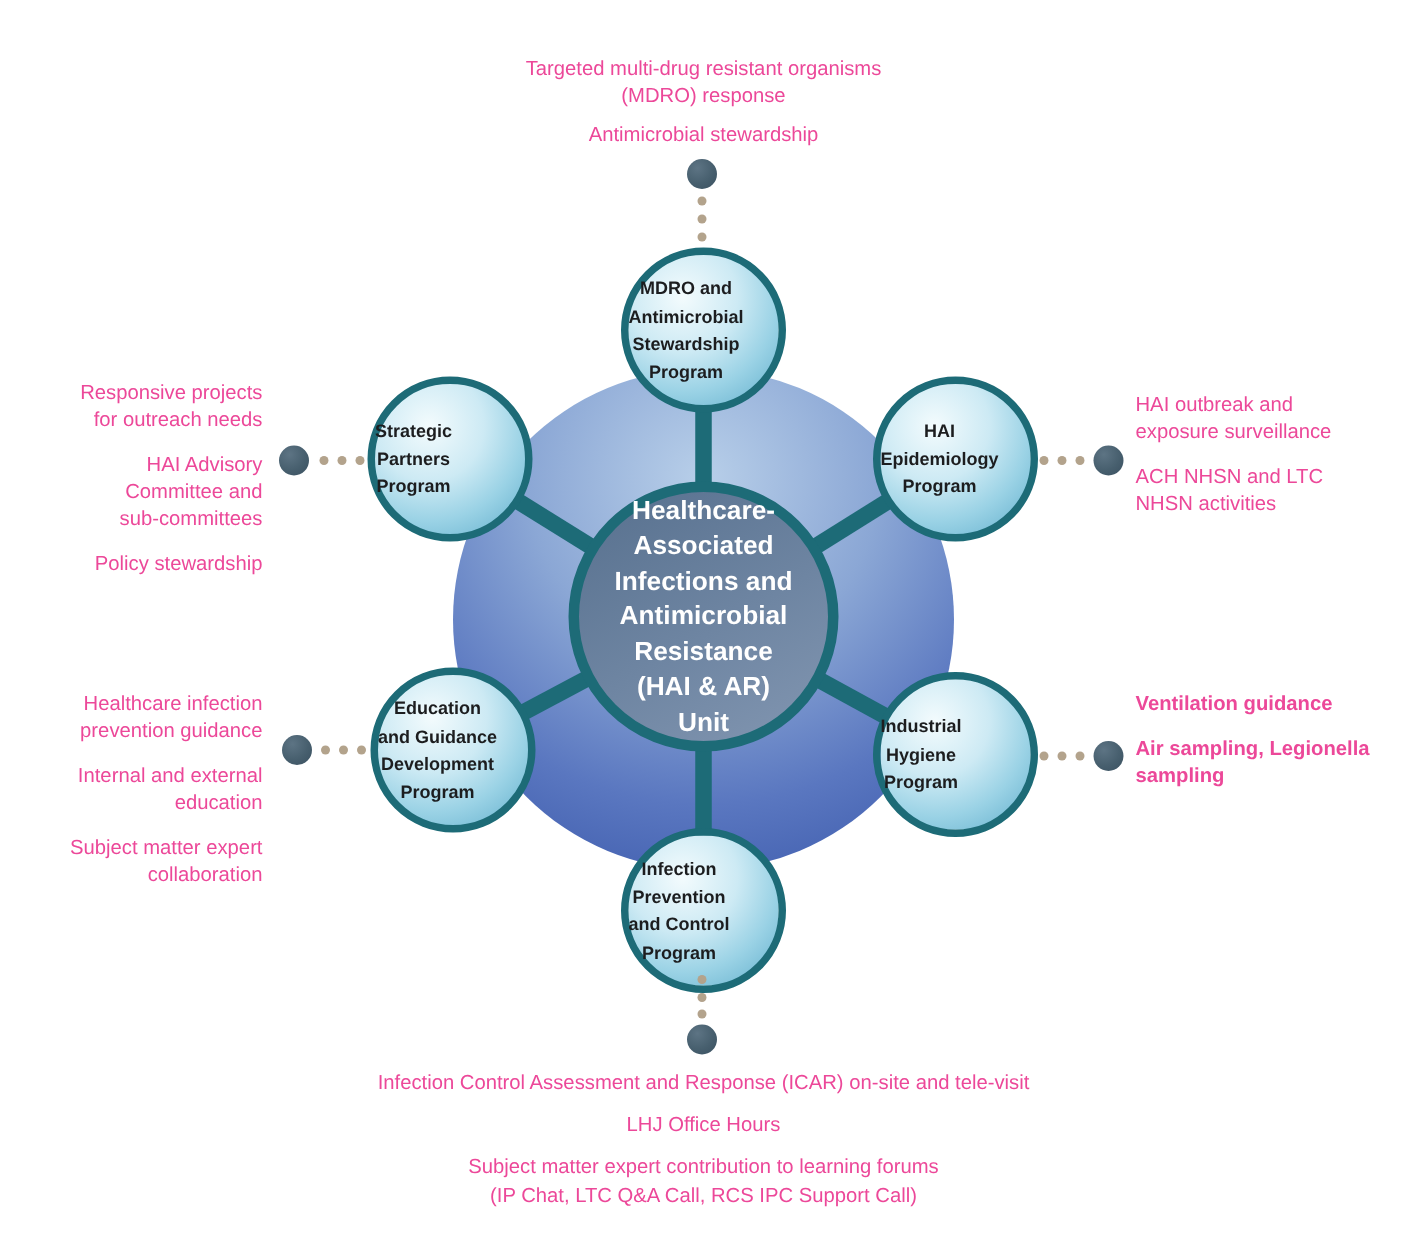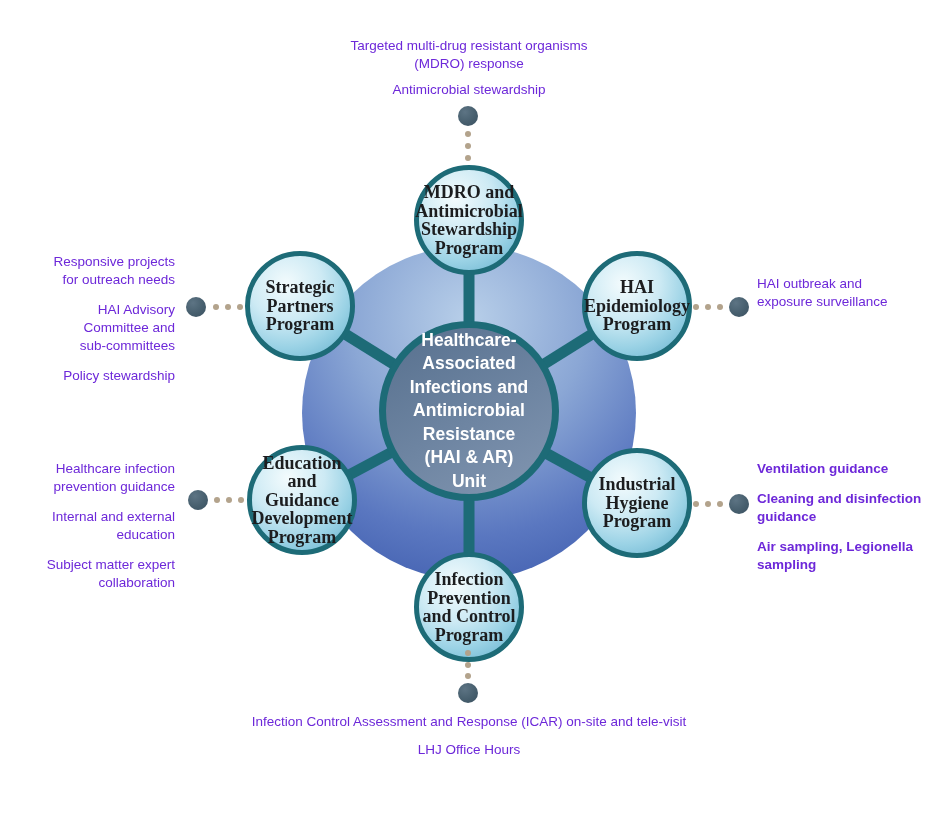--- a/index.html
+++ b/index.html
@@ -26,31 +26,31 @@
     background:linear-gradient(150deg,#57708e 0%,#6e85a2 55%,#8296b1 100%);
     display:flex;align-items:center;justify-content:center;text-align:center;
     color:#ffffff;font-weight:700;font-size:17.5px;line-height:23.5px;
   }
 
   
   .node{
     width:100px;height:100px;border-radius:50%;
     border:5px solid #1d6b77;
     background:radial-gradient(circle at 36% 28%, #f3fbfd 0%, #cdeaf4 38%, #9ad2e5 66%, #5fadcb 100%);
-    display:flex;align-items:center;justify-content:center;text-align:center;
-    color:#1c1d1f;font-weight:700;font-size:18px;line-height:18.5px;font-family:Liberation Serif, serif;
+    display:flex;align-items:center;justify-content:flex-start;text-align:center;
+    color:#1c1d1f;font-weight:700;font-size:12px;line-height:18.5px;
   }
 
   
   .dot-big{width:20px;height:20px;border-radius:50%;
     background:radial-gradient(circle at 35% 30%, #5d7484 0%, #475f6e 55%, #3a5060 100%);}
   .dot-small{width:6px;height:6px;border-radius:50%;background:#b3a38c;}
 
   
-  .ann{color:#6d28d9;font-size:13.5px;line-height:18px;}
+  .ann{color:#ec4899;font-size:13.5px;line-height:18px;}
   .ann p{margin:0 0 12px 0;}
   .ann p:last-child{margin-bottom:0;}
   .ta-r{text-align:right;}
   .ta-l{text-align:left;}
   .ta-c{text-align:center;}
   .ann-bottom p{margin:0 0 9px 0;line-height:19px;}
 </style>
 </head>
 <body>
 
@@ -149,40 +149,42 @@
 
   <div class="abs ann ta-r" style="left:30px;top:253px;width:145px;">
     <p class="pre">Responsive projects
 for outreach needs</p>
     <p class="pre">HAI Advisory
 Committee and
 sub-committees</p>
     <p class="pre">Policy stewardship</p>
   </div>
 
-  <div class="abs ann ta-l" style="left:757px;top:261px;width:175px;margin-top:14px;">
+  <div class="abs ann ta-l" style="left:757px;top:261px;width:175px;">
     <p class="pre">HAI outbreak and
 exposure surveillance</p>
+    <p class="pre">ACH NHSN and LTC
+NHSN activities</p>
   </div>
 
   <div class="abs ann ta-r" style="left:30px;top:460px;width:145px;">
     <p class="pre">Healthcare infection
 prevention guidance</p>
     <p class="pre">Internal and external
 education</p>
     <p class="pre">Subject matter expert
 collaboration</p>
   </div>
 
   <div class="abs ann ta-l" style="left:757px;top:460px;width:180px;font-weight:bold;">
     <p class="pre">Ventilation guidance</p>
-    <p class="pre">Cleaning and disinfection
-guidance</p>
     <p class="pre">Air sampling, Legionella
 sampling</p>
   </div>
 
   <div class="abs ann ann-bottom ta-c" style="left:134px;top:712px;width:670px;">
     <p class="pre">Infection Control Assessment and Response (ICAR) on-site and tele-visit</p>
     <p class="pre">LHJ Office Hours</p>
+    <p class="pre">Subject matter expert contribution to learning forums
+(IP Chat, LTC Q&amp;A Call, RCS IPC Support Call)</p>
   </div>
 
 </div>
 
 </body></html>

